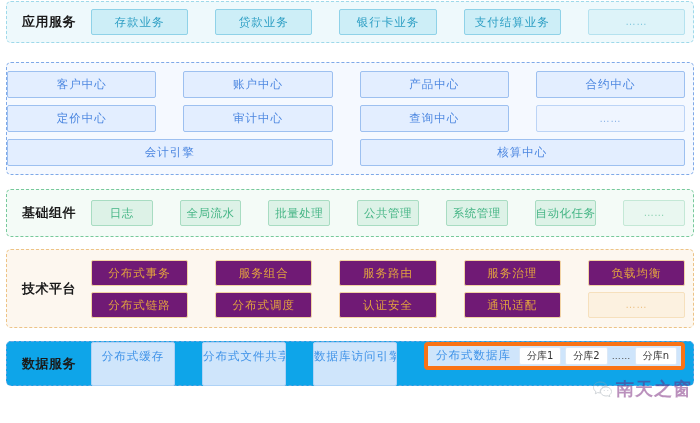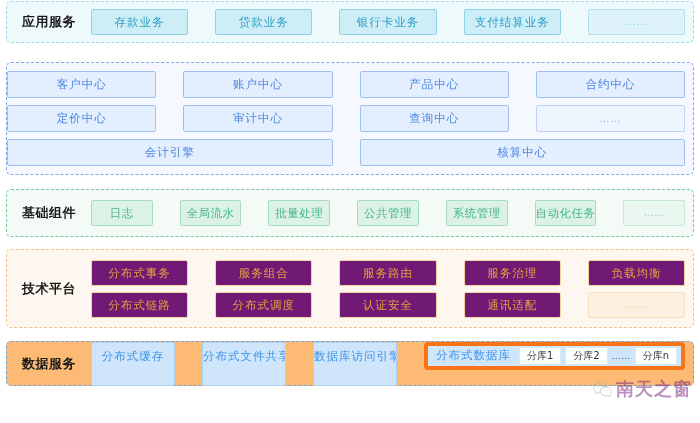--- a/index.html
+++ b/index.html
@@ -153,21 +153,21 @@
     background: #fcf1e0;
     border-color: #f6e0bd;
     color: #edc48a;
   }
 
   
   #layer-data {
     top: 341px;
     height: 45px;
     border-color: #6aa7e0;
-    background: #fdba74;
+    background: #0ea5e9;
   }
   #layer-data .cell {
     background: #cfe5fb;
     border-color: #aed2f6;
     color: #3e92e8;
     height: 44px;
     line-height: 26px;
   }
 
   

